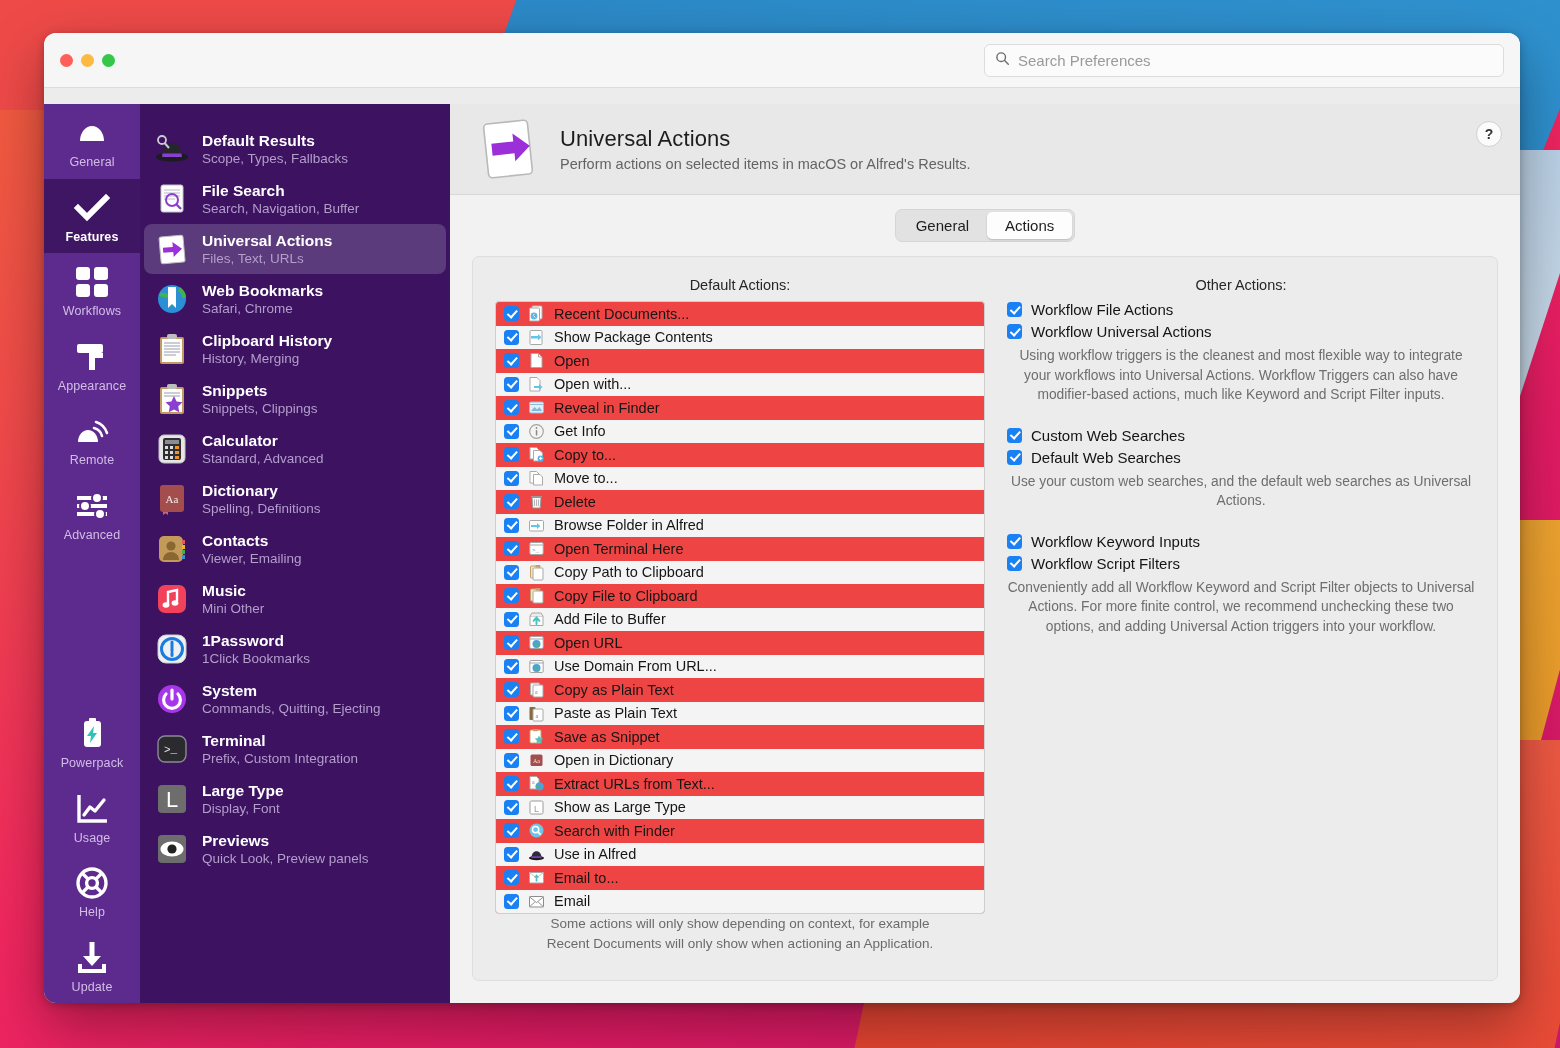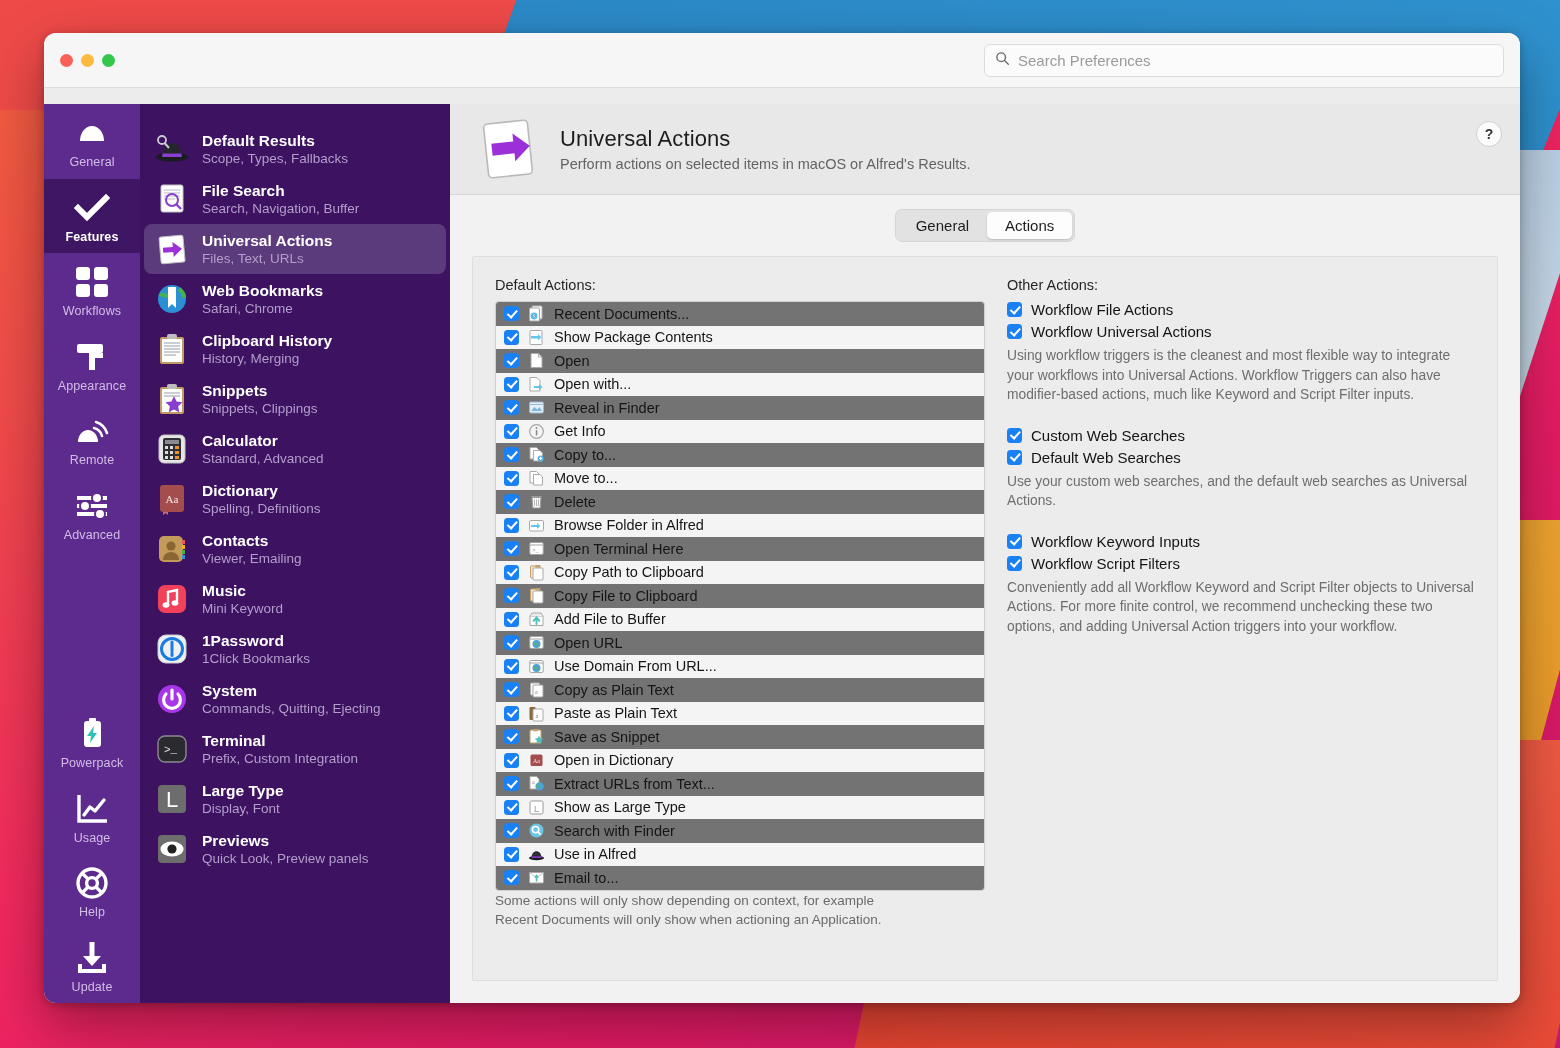--- a/index.html
+++ b/index.html
@@ -130,28 +130,28 @@
     display: flex; background: #e2e2e2; border-radius: 7px; padding: 2px;
     border: 1px solid #d5d5d5;
   }
   .tab {
     padding: 5px 18px; font-size: 15px; color: #1d1d1d; border-radius: 5px; cursor: pointer;
   }
   .tab.active { background: #fdfdfd; box-shadow: 0 1px 2px rgba(0,0,0,.18); }
 
   #panel {
     margin: 4px 22px 22px 22px; background: #ececec; border: 1px solid #dedede;
-    border-radius: 2px; flex: 1; display: flex; padding: 20px 22px; gap: 22px; min-height: 0;
+    border-radius: 7px; flex: 1; display: flex; padding: 20px 22px; gap: 22px; min-height: 0; text-align: center;
   }
   .col-left { flex: 0 0 490px; display: flex; flex-direction: column; min-height: 0; }
   .col-right { flex: 1; min-width: 0; }
   .col-label { font-size: 14.5px; color: #262626; margin-bottom: 8px; }
 
   #actionlist {
-    background: #737373; border: 1px solid #cfcfcf; border-radius: 4px;
+    background: #ef4444; border: 1px solid #cfcfcf; border-radius: 4px;
     overflow: hidden; flex: 0 0 auto;
   }
   .arow {
     display: flex; align-items: center; gap: 8px; padding: 2px 8px; height: 23.5px;
     font-size: 14.5px; color: #151515;
   }
   .arow:nth-child(even) { background: #f4f4f4; }
   .arow .ai { width: 19px; height: 19px; flex: 0 0 19px; display: flex; align-items: center; justify-content: center; }
   .note {
     font-size: 13.5px; color: #6b6b6b; line-height: 1.45;
@@ -480,21 +480,21 @@
             <div class="feat-ico">
               <svg width="34" height="32" viewBox="0 0 34 32">
                 <rect x="3" y="2" width="28" height="28" rx="7" fill="#f2415a"></rect>
                 <path d="M13 22 V9 l9-2 v11" fill="none" stroke="#fff" stroke-width="2.4"></path>
                 <ellipse cx="11" cy="22" rx="3.4" ry="2.8" fill="#fff"></ellipse>
                 <ellipse cx="20" cy="20" rx="3.4" ry="2.8" fill="#fff"></ellipse>
               </svg>
             </div>
             <div class="feat-txt">
               <div class="feat-title">Music</div>
-              <div class="feat-sub">Mini Keyword</div>
+              <div class="feat-sub">Mini Other</div>
             </div>
           </div>
           <div class="feat">
             <div class="feat-ico">
               <svg width="34" height="32" viewBox="0 0 34 32">
                 <rect x="3" y="2" width="28" height="28" rx="8" fill="#eef0f2" stroke="#c9cdd2"></rect>
                 <circle cx="17" cy="16" r="10.5" fill="none" stroke="#1a7ce0" stroke-width="3"></circle>
                 <path d="M17 9 v9 M17 20 v2.5" stroke="#1a7ce0" stroke-width="3" stroke-linecap="round"></path>
               </svg>
             </div>
@@ -854,20 +854,30 @@
                   <span class="cb"></span>
                   <span class="ai">
                     <svg width="17" height="17" viewBox="0 0 17 17">
                       <rect x="1.5" y="3.5" width="14" height="10.5" rx="1" fill="#fff" stroke="#a8a8a8"></rect>
                       <path d="M1.5 3.5L8.5 9l7-5.5" fill="none" stroke="#c2c2c2"></path>
                       <path d="M8.5 5.2L6 8.4h1.7v4h1.7v-4H11z" fill="#4fc0bc"></path>
                     </svg>
                   </span>
                   <span>Email to...</span>
                 </div>
+                <div class="arow">
+                  <span class="cb"></span>
+                  <span class="ai">
+                    <svg width="17" height="17" viewBox="0 0 17 17">
+                      <rect x="1.5" y="3.5" width="14" height="10.5" rx="1" fill="#fff" stroke="#8d8d8d"></rect>
+                      <path d="M1.5 3.8L8.5 9.6l7-5.8M1.5 13.8l5.2-4.6M15.5 13.8l-5.2-4.6" fill="none" stroke="#8d8d8d"></path>
+                    </svg>
+                  </span>
+                  <span>Email</span>
+                </div>
               </div>
             <div class="note" style="white-space: pre-line;">Some actions will only show depending on context, for example
 Recent Documents will only show when actioning an Application.</div>
           </div>
           <div class="col-right">
             <div class="col-label">Other Actions:</div>
             <div id="othergroups">
                 <div class="orow">
                   <span class="cb"></span>
                   <span class="ol">Workflow File Actions</span>

